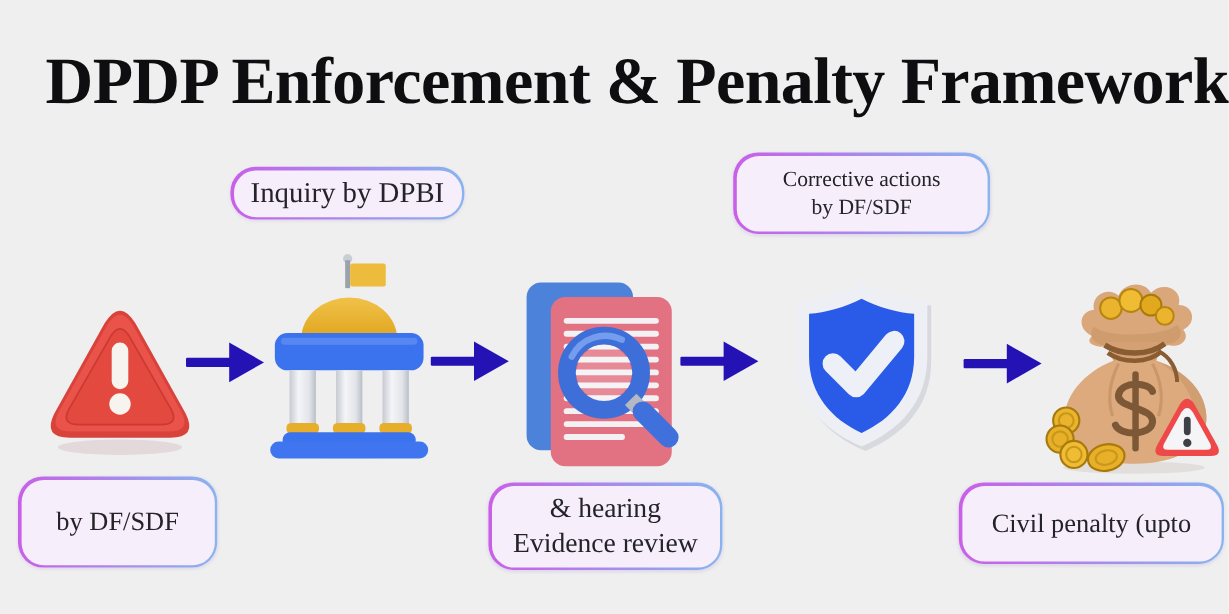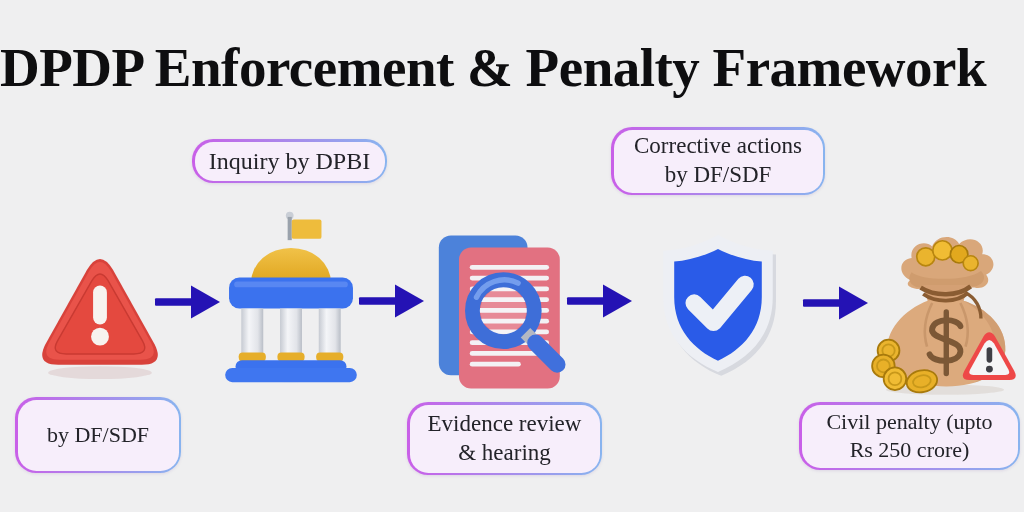--- a/index.html
+++ b/index.html
@@ -7,40 +7,40 @@
   body { font-family:"Liberation Serif","DejaVu Serif",serif; }
 
   .canvas {
     position:relative; width:1024px; height:512px;
     background: var(--background, #efeff0);
     overflow:hidden;
   }
 
   .title {
     position:absolute; top:36px; left:0; width:100%;
-    text-align:left;
+    text-align:right;
     font-size:55px; font-weight:700; letter-spacing:-0.5px;
     color: var(--title-color, #0e0e10);
   }
 
   
   .pill {
     position:absolute; padding:2.5px; border-radius:21px;
     background: linear-gradient(90deg, var(--label-border-start,#c95fe8), var(--label-border-end,#88b4ef));
     box-shadow: 0 1px 3px rgba(120,80,160,0.15);
   }
   .pill-inner {
     width:100%; height:100%; border-radius:18.5px;
     background: var(--label-fill, #f7eefb);
     display:flex; flex-direction:column; justify-content:center; align-items:center;
     color: var(--label-text-color, #232329);
     line-height:1.26; text-align:center;
   }
   .p-inquiry    { left:192px; top:139px; width:195px; height:44px; font-size:24px; }
-  .p-corrective { left:611px; top:127px; width:214px; height:68px; font-size:23px; }
+  .p-corrective { left:611px; top:127px; width:214px; height:68px; font-size:18px; }
   .p-databreach { left:15px;  top:397px; width:166px; height:76px; font-size:22px; }
   .p-evidence   { left:407px; top:402px; width:195px; height:73px; font-size:23px; }
   .p-penalty    { left:799px; top:402px; width:221px; height:68px; font-size:22px; }
 
   .icon { position:absolute; }
   .icon svg { width:100%; height:100%; display:block; }
   .i-triangle { left:28px;  top:238px; width:144px; height:144px; }
   .i-building { left:220px; top:207px; width:142px; height:176px; }
   .i-docs     { left:428px; top:230px; width:148px; height:164px; }
   .i-shield   { left:646px; top:229px; width:144px; height:152px; }
@@ -211,32 +211,31 @@
   </div>
 
   <div class="pill p-inquiry">
     <div class="pill-inner">
       <span>Inquiry by DPBI</span>
     </div>
   </div>
 
   <div class="pill p-evidence">
     <div class="pill-inner">
+      <span>&amp; hearing</span>
       <span>Evidence review</span>
-      <span>&amp; hearing</span>
     </div>
   </div>
 
   <div class="pill p-corrective">
     <div class="pill-inner">
       <span>Corrective actions</span>
       <span>by DF/SDF</span>
     </div>
   </div>
 
   <div class="pill p-penalty">
     <div class="pill-inner">
       <span>Civil penalty (upto</span>
-      <span>Rs 250 crore)</span>
     </div>
   </div>
 
 </div>
 
 </body></html>

